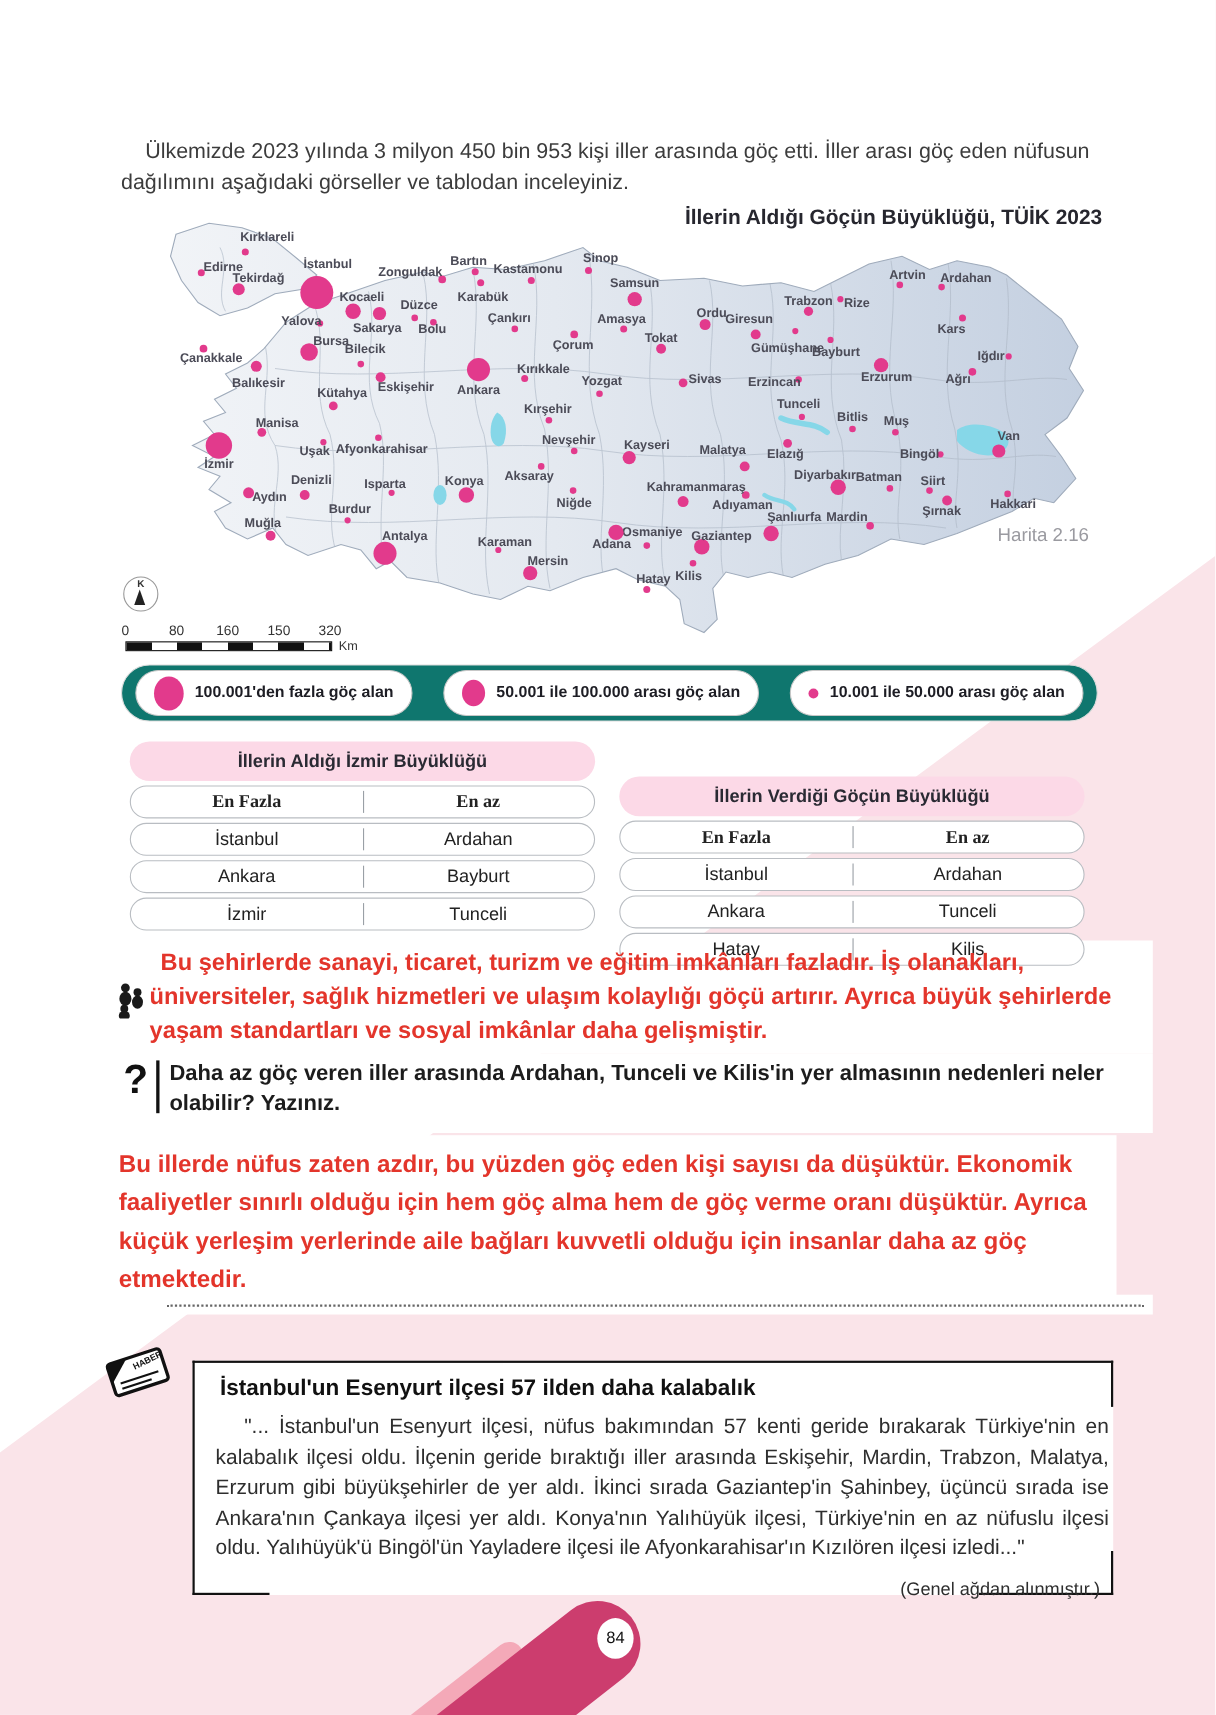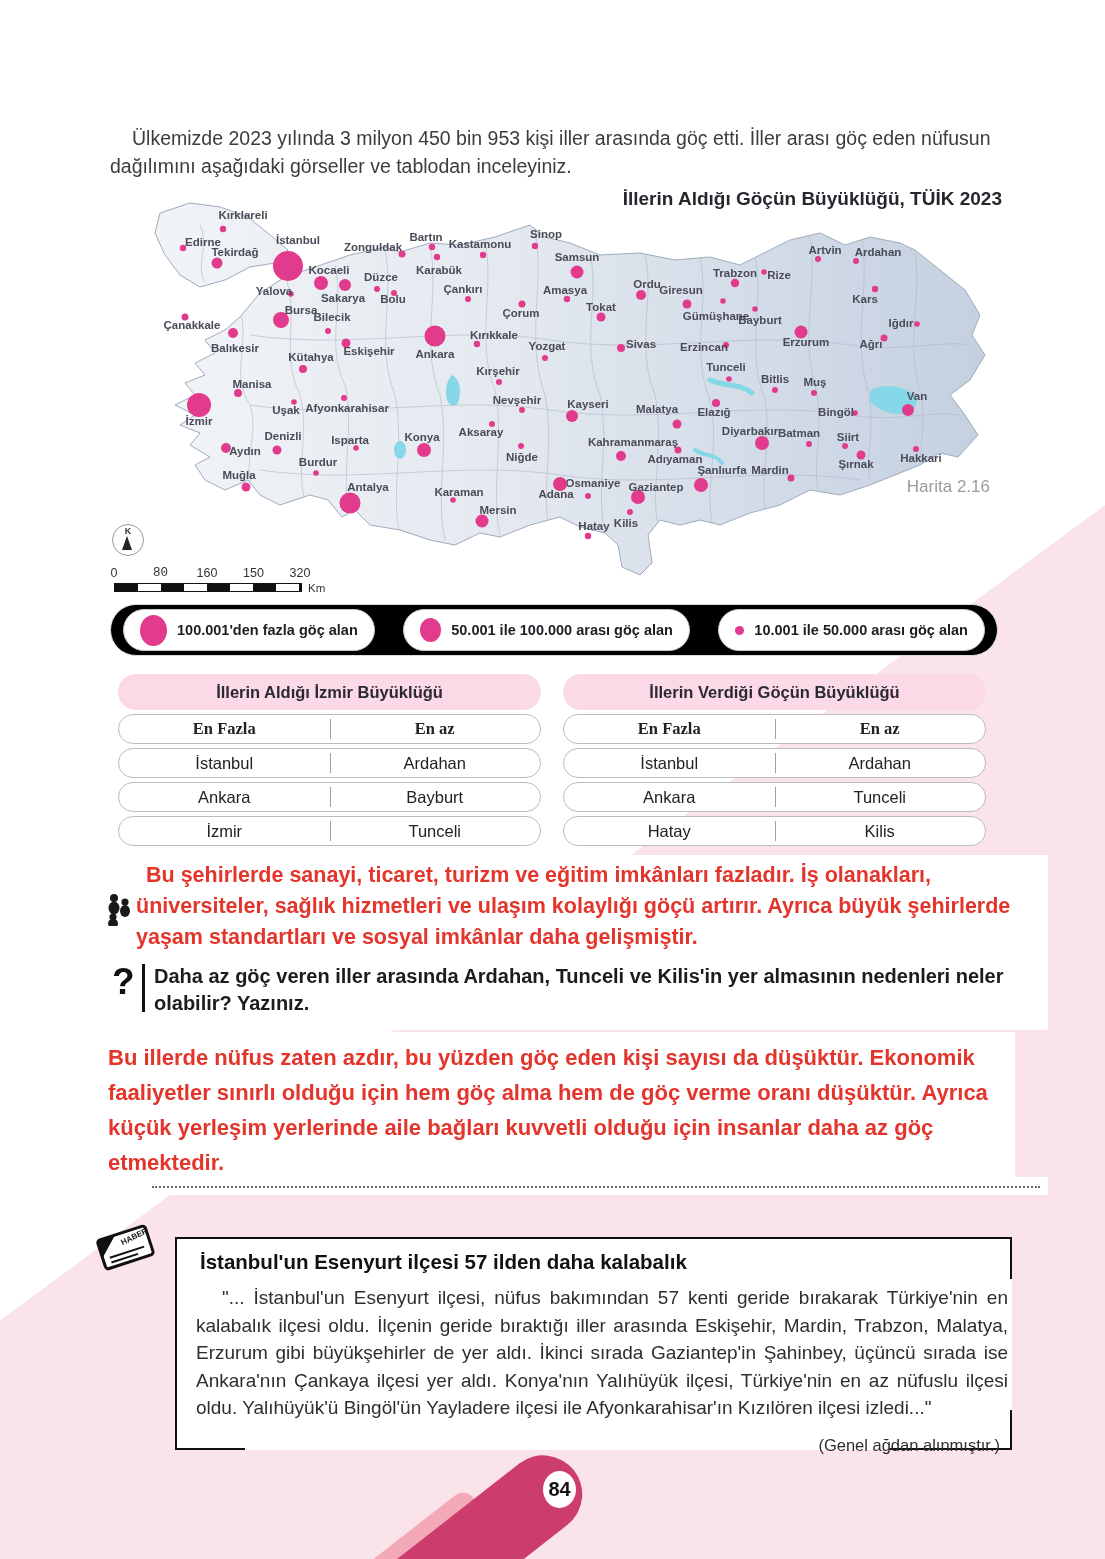--- a/index.html
+++ b/index.html
@@ -25,33 +25,33 @@
   .compass .k{position:absolute;left:0;right:0;top:1px;text-align:center;font-size:9px;font-weight:bold;color:#333;}
   .compass .needle{position:absolute;left:9px;top:11px;width:0;height:0;
            border-left:5px solid transparent;border-right:5px solid transparent;border-bottom:14px solid #222;}
   .scalebar{position:absolute;left:112px;top:566px;width:240px;height:34px;}
   .scalebar .ticks{position:absolute;left:0;top:0;width:188px;height:14px;}
   .scalebar .ticks span{position:absolute;top:0;transform:translateX(-50%);font-size:12.5px;color:#333;}
   .scalebar .bar{position:absolute;left:2px;top:17px;width:186px;height:7px;border:1px solid #111;
            background:repeating-linear-gradient(90deg,#111 0 23px,#fff 23px 46px);}
   .scalebar .unit{position:absolute;left:196px;top:16px;font-size:11.5px;color:#333;}
   
-  .legend{position:absolute;left:110px;top:604px;width:888px;height:52px;background:#000000;
+  .legend{position:absolute;left:110px;top:604px;width:888px;height:52px;background:#0f766e;
           border:1.3px solid #dcdcdc;border-radius:27px;display:flex;align-items:center;
           justify-content:space-between;padding:0 12px;box-sizing:border-box;}
   .legend-pill{background:#fff;border:1.3px solid #c7c7c7;border-radius:21px;height:42px;
           display:flex;align-items:center;gap:10px;padding:0 16px;box-sizing:border-box;}
   .lg-dot{background:#e23a8c;border-radius:50%;flex:0 0 auto;}
   .lg-large{width:27px;height:31px;}
   .lg-medium{width:21px;height:24px;}
   .lg-small{width:9px;height:9px;}
   .legend-pill b{font-size:14.5px;color:#1d1d24;white-space:nowrap;}
   
   .tbl{position:absolute;top:674px;width:423px;}
-  .tbl-left{left:118px;} .tbl-right{left:563px;}
+  .tbl-left{left:118px;} .tbl-right{left:563px;margin-top:32px;}
   .tbl-title{height:36px;border-radius:18px;background:#fcd9e7;display:flex;align-items:center;
           justify-content:center;font-weight:bold;font-size:16.5px;color:#2a2a33;}
   .tbl-row{position:relative;height:28px;margin-top:4px;background:#fff;border:1.2px solid #b9bdc2;
           border-radius:15px;display:flex;}
   .tbl-row .cell{width:50%;display:flex;align-items:center;justify-content:center;
           font-size:16.5px;color:#222;}
   .tbl-row.head .cell{font-weight:bold;font-family:Liberation Serif, serif;}
   .tbl-row .vdiv{position:absolute;left:50%;top:15%;width:1.5px;height:70%;background:#9aa0a6;}
   
   .red-note1{position:absolute;left:136px;top:860px;width:912px;font-size:21.5px;font-weight:bold;
@@ -74,21 +74,21 @@
   .news-source{position:absolute;left:600px;top:1416px;width:400px;text-align:right;
           font-size:16.5px;color:#2e2e2e;margin-top:20px;}
   .news-icon{position:absolute;left:98px;top:1222px;transform:rotate(-18deg);}
   
   .stripe-dark{position:absolute;left:270px;top:1536px;width:340px;height:78px;border-radius:40px;
           background:#cc3d6e;transform:rotate(-38deg);}
   .stripe-light{position:absolute;left:205px;top:1577px;width:300px;height:26px;border-radius:14px;
           background:#f4a9b8;transform:rotate(-38deg);}
   .page-num{position:absolute;left:543px;top:1471px;width:33px;height:37px;border-radius:50%;
           background:#fff;display:flex;align-items:center;justify-content:center;
-          font-size:20px;font-weight:bold;color:#111;}
+          font-size:15px;font-weight:normal;color:#111;}
 </style>
 </head>
 <body>
 
 <div class="page">
 
   <div class="bg-band"></div>
 
   <div class="shield" style="left:128px;top:855px;width:920px;height:103px;"></div>
   <div class="shield" style="left:108px;top:958px;width:940px;height:72px;"></div>
@@ -475,21 +475,21 @@
   </div>
 
   <div class="compass">
     <div class="k">K</div>
     <div class="needle"></div>
   </div>
 
   <div class="scalebar">
     <div class="ticks" id="scale-ticks">
         <span style="left: 2px;">0</span>
-        <span style="left: 48.5px; font-family: Liberation Mono, monospace;">80</span>
+        <span style="left: 48.5px;">80</span>
         <span style="left: 95px;">160</span>
         <span style="left: 141.5px;">150</span>
         <span style="left: 188px;">320</span>
       </div>
     <div class="bar"></div>
     <div class="unit">Km</div>
   </div>
 
   <div class="legend">
     <div class="legend-pill">

